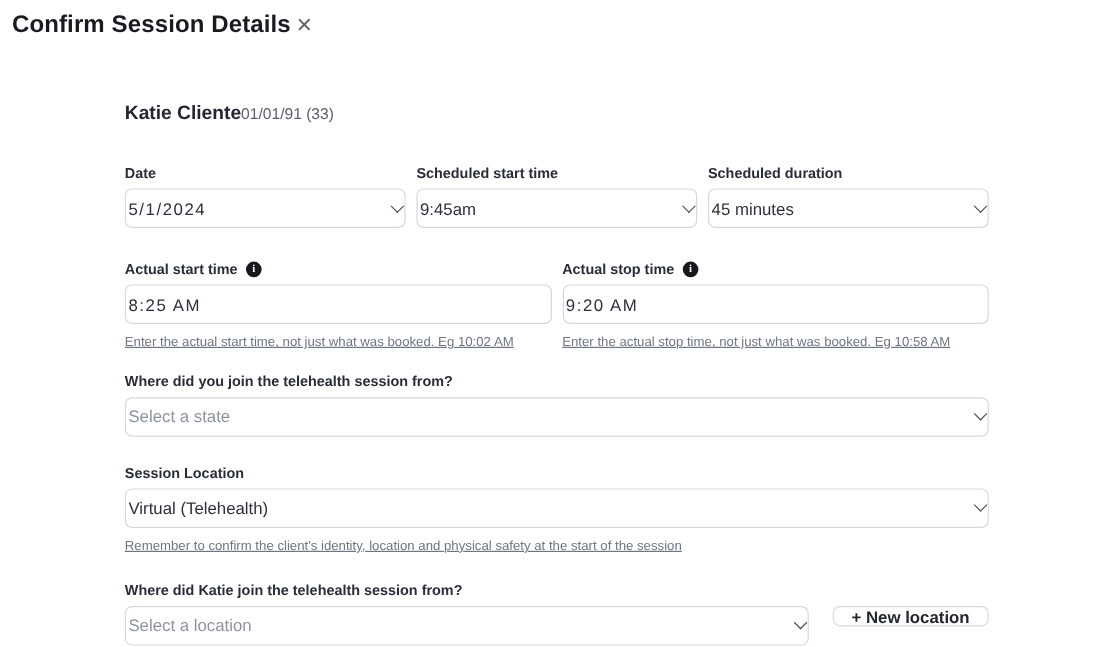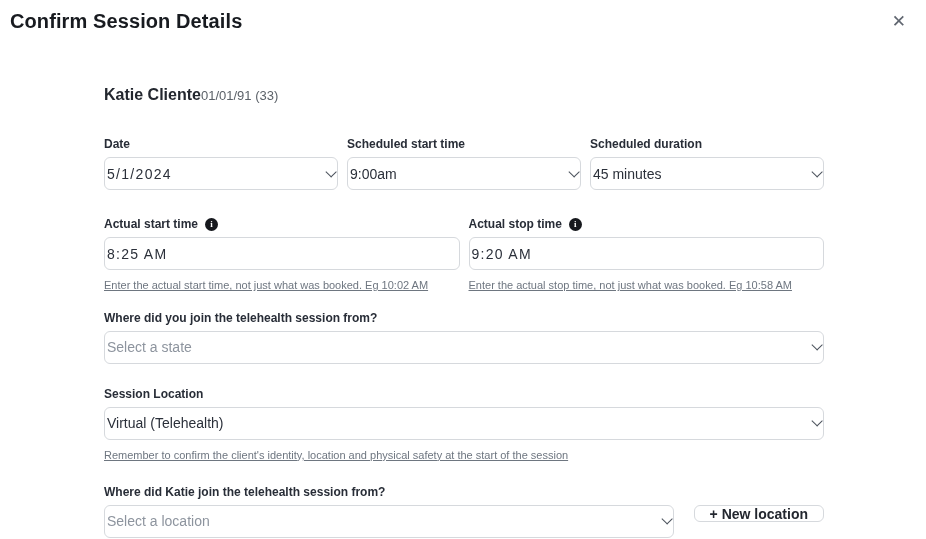--- a/index.html
+++ b/index.html
@@ -6,21 +6,20 @@
   html, body { width: 926px; height: 539px; }
   body {
     font-family: "Liberation Sans", "DejaVu Sans", sans-serif;
     background: #ffffff;
     color: #23272f;
     position: relative;
     overflow: hidden;
   }
   .modal-header {
     display: flex;
-    justify-content: space-between;
     align-items: flex-start;
     padding: 10px 16px 0 10px;
   }
   .modal-title {
     font-size: 20px;
     font-weight: 700;
     color: #181b20;
     letter-spacing: 0.1px;
   }
   .close-btn {
@@ -156,21 +155,21 @@
     <div class="cell">
       <div class="field-label">Date</div>
       <div class="control">
         <span class="value seg">5/1/2024</span>
         <span class="chevron"></span>
       </div>
     </div>
     <div class="cell">
       <div class="field-label">Scheduled start time</div>
       <div class="control">
-        <span class="value">9:00am</span>
+        <span class="value">9:45am</span>
         <span class="chevron"></span>
       </div>
     </div>
     <div class="cell">
       <div class="field-label">Scheduled duration</div>
       <div class="control">
         <span class="value">45 minutes</span>
         <span class="chevron"></span>
       </div>
     </div>

